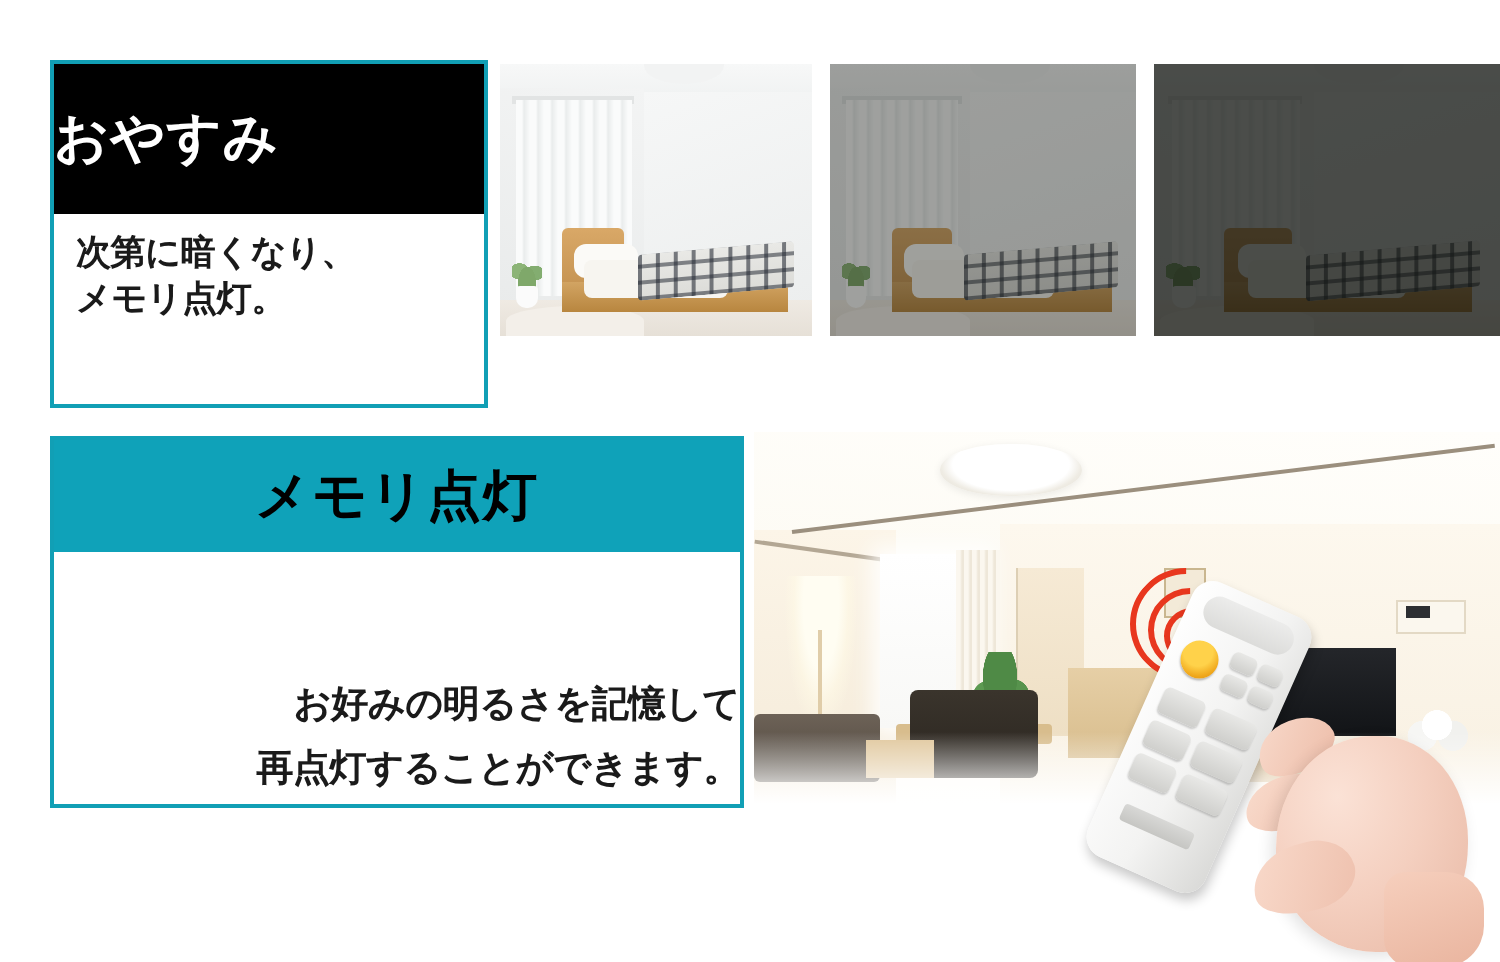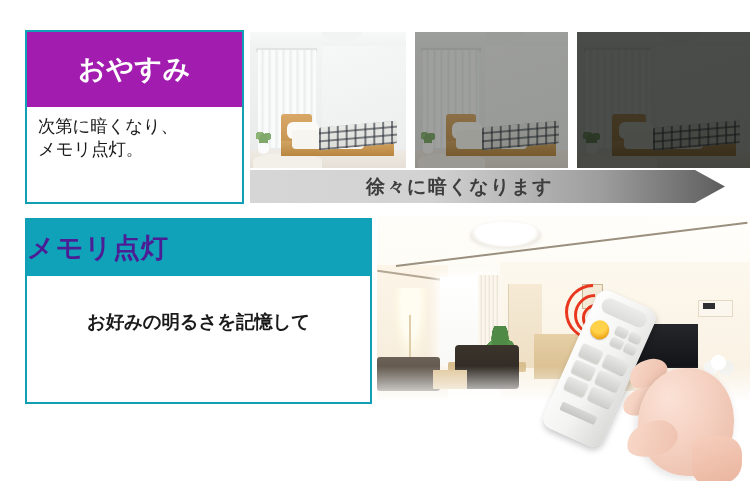--- a/index.html
+++ b/index.html
@@ -11,28 +11,28 @@
     position:relative;
   }
   #stage{position:relative;width:750px;height:481px;overflow:hidden;background:#fff;}
 
   
   #card-sleep{
     position:absolute;left:25px;top:30px;width:219px;height:174px;
     border:2px solid #119FB5;box-sizing:border-box;background:#fff;
   }
   #card-sleep .hdr{
-    background:#a21caf;color:#fff;height:75px;
-    display:flex;flex-direction:column;align-items:center;justify-content:center;
+    background:#000000;color:#fff;height:75px;
+    display:flex;flex-direction:column;align-items:flex-start;justify-content:center;
     line-height:1.12;
   }
   #card-sleep .hdr .l{font-size:27px;font-weight:600;letter-spacing:.5px;}
   #card-sleep .body{
     padding:8px 0 0 11px;
-    font-size:17.5px;font-weight:400;color:#1a1a1a;line-height:1.34;
+    font-size:17.5px;font-weight:700;color:#1a1a1a;line-height:1.34;
     letter-spacing:-0.2px;
   }
 
   
   .photo{position:absolute;top:32px;height:136px;overflow:hidden;}
   #photo-bright{left:250px;width:156px;}
   #photo-dim{left:415px;width:153px;}
   #photo-dark{left:577px;width:173px;}
 
   
@@ -92,28 +92,29 @@
     font-size:19px;font-weight:700;color:#3d3d3d;letter-spacing:1.5px;
     transform:translateX(-28px);
   }
 
   
   #card-memory{
     position:absolute;left:25px;top:218px;width:347px;height:186px;
     border:2px solid #119FB5;box-sizing:border-box;background:#fff;
   }
   #card-memory .hdr{
-    background:#0FA2B9;color:#4c1d95;height:56px;
-    display:flex;align-items:center;
+    background:#0FA2B9;color:#000000;height:56px;
+    display:flex;align-items:center;justify-content:center;
   }
   #card-memory .hdr .l{font-size:27px;font-weight:600;letter-spacing:1px;}
   #card-memory .body{
-    padding:30px 0 0 0;text-align:center;
+    padding:30px 0 0 0;text-align:right;
     font-size:18.5px;font-weight:700;color:#1a1a1a;line-height:1.75;
     letter-spacing:-0.2px;
+    margin-top:30px;
   }
 
   
   #photo-living{position:absolute;left:377px;top:216px;width:373px;height:265px;overflow:hidden;}
   .living{position:absolute;left:0;top:0;width:373px;height:190px;overflow:hidden;background:#fffdf8;}
   .living .ceil{position:absolute;left:0;top:0;width:100%;height:33%;
     background:linear-gradient(185deg,#fffefb 0%,#fdfbf4 100%);}
   .living .ceilline{position:absolute;left:5%;top:26%;width:95%;height:2px;
     background:#9b8f7e;transform:rotate(-7deg);transform-origin:left center;}
   .living .ceilline2{position:absolute;left:0;top:31%;width:20%;height:2px;
@@ -299,30 +300,28 @@
       <div class="duvet"></div>
       <div class="plaid"></div>
       <div class="plant">
         <div class="leaf"></div>
         <div class="pot"></div>
       </div>
     </div>
     <div class="dimmer"></div>
   </div>
 
-  <div id="dim-arrow">
-    <span class="t">徐々に暗くなります</span>
-  </div>
 
   <div id="card-memory">
     <div class="hdr">
       <div class="l">メモリ点灯</div>
     </div>
     <div class="body">
       <div>お好みの明るさを記憶して</div>
+      <div>再点灯することができます。</div>
     </div>
   </div>
 
   <div id="photo-living">
     <div class="living">
       <div class="ceil"></div>
       <div class="wallback"></div>
       <div class="wallleft"></div>
       <div class="ceilline"></div>
       <div class="ceilline2"></div>

